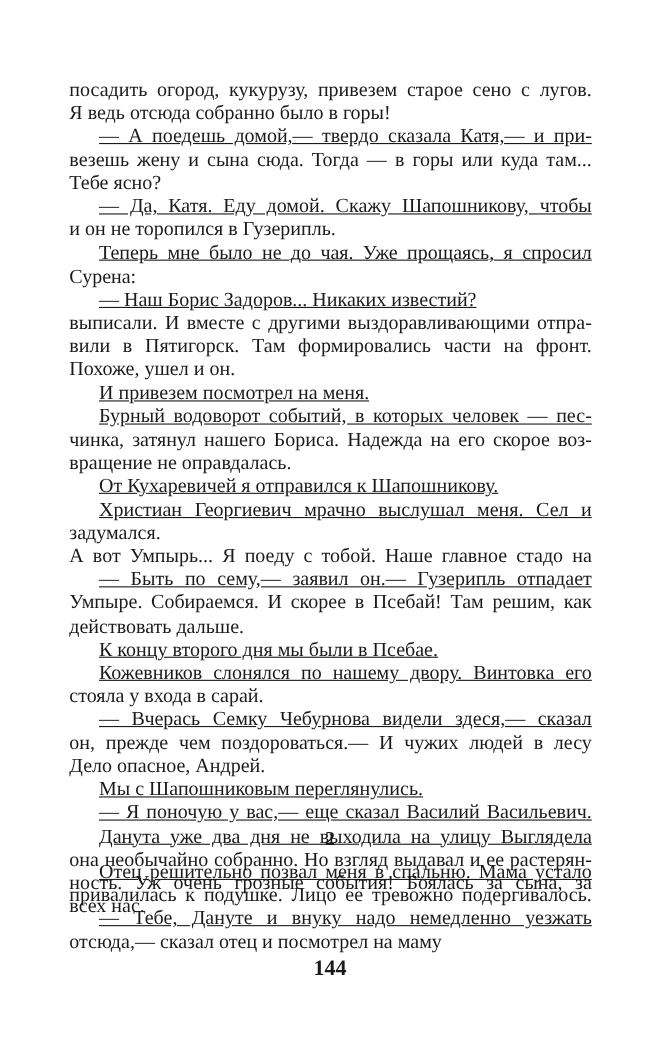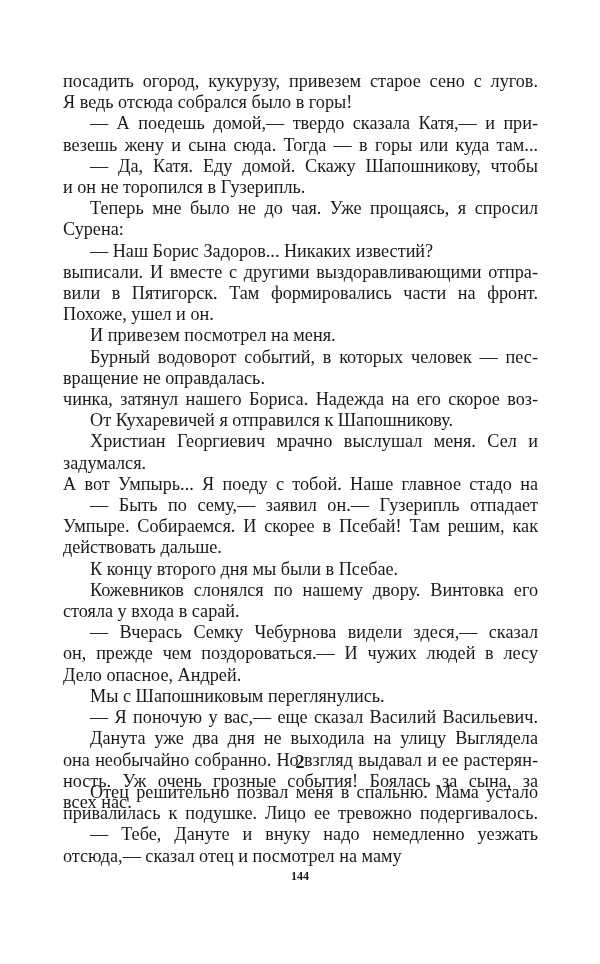--- a/index.html
+++ b/index.html
@@ -7,51 +7,52 @@
     width: 600px; height: 964px; position: relative; overflow: hidden;
     font-family: "Liberation Serif", "DejaVu Serif", serif;
     color: #1a1a1a;
   }
   .page-text {
     position: absolute; left: 63px; top: 71px; width: 475px;
     font-size: 18.2px; line-height: 21.2px;
   }
   .line { display: block; text-align: justify; text-align-last: justify; white-space: nowrap; }
   .line.last { text-align-last: left; }
-  .line.ind { padding-left: 27px; }
+  .line.ind { padding-left: 27px; text-decoration: underline; }
   .chapter {
     position: absolute; left: 0; width: 600px; top: 752px;
     text-align: center; font-weight: bold; font-size: 18px;
   }
   .text2 { top: 782px; }
   .page-number {
     position: absolute; left: 0; width: 600px; top: 869px;
-    text-align: center; font-weight: bold; font-size: 12px;
+    text-align: center; font-weight: bold; font-size: 20px;
   }
 </style>
 </head>
 <body>
 
 <div class="page-text" id="sec1">
     <span class="line">посадить огород, кукурузу, привезем старое сено с лугов.</span>
-    <span class="line last">Я ведь отсюда собрался было в горы!</span>
+    <span class="line last">Я ведь отсюда собранно было в горы!</span>
     <span class="line ind">— А поедешь домой,— твердо сказала Катя,— и при-</span>
     <span class="line">везешь жену и сына сюда. Тогда — в горы или куда там...</span>
+    <span class="line last">Тебе ясно?</span>
     <span class="line ind">— Да, Катя. Еду домой. Скажу Шапошникову, чтобы</span>
     <span class="line last">и он не торопился в Гузерипль.</span>
     <span class="line ind">Теперь мне было не до чая. Уже прощаясь, я спросил</span>
     <span class="line last">Сурена:</span>
     <span class="line ind last">— Наш Борис Задоров... Никаких известий?</span>
     <span class="line">выписали. И вместе с другими выздоравливающими отпра-</span>
     <span class="line">вили в Пятигорск. Там формировались части на фронт.</span>
     <span class="line last">Похоже, ушел и он.</span>
     <span class="line ind last">И привезем посмотрел на меня.</span>
     <span class="line ind">Бурный водоворот событий, в которых человек — пес-</span>
+    <span class="line">чинка, затянул нашего Бориса. Надежда на его скорое воз-</span>
     <span class="line last">вращение не оправдалась.</span>
-    <span class="line">чинка, затянул нашего Бориса. Надежда на его скорое воз-</span>
     <span class="line ind last">От Кухаревичей я отправился к Шапошникову.</span>
     <span class="line ind">Христиан Георгиевич мрачно выслушал меня. Сел и</span>
     <span class="line last">задумался.</span>
     <span class="line">А вот Умпырь... Я поеду с тобой. Наше главное стадо на</span>
     <span class="line ind">— Быть по сему,— заявил он.— Гузерипль отпадает</span>
     <span class="line">Умпыре. Собираемся. И скорее в Псебай! Там решим, как</span>
     <span class="line last">действовать дальше.</span>
     <span class="line ind last">К концу второго дня мы были в Псебае.</span>
     <span class="line ind">Кожевников слонялся по нашему двору. Винтовка его</span>
     <span class="line last">стояла у входа в сарай.</span>

